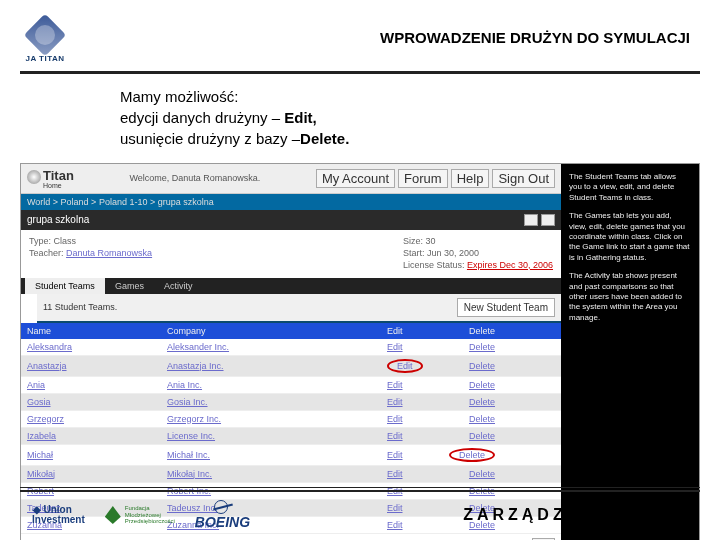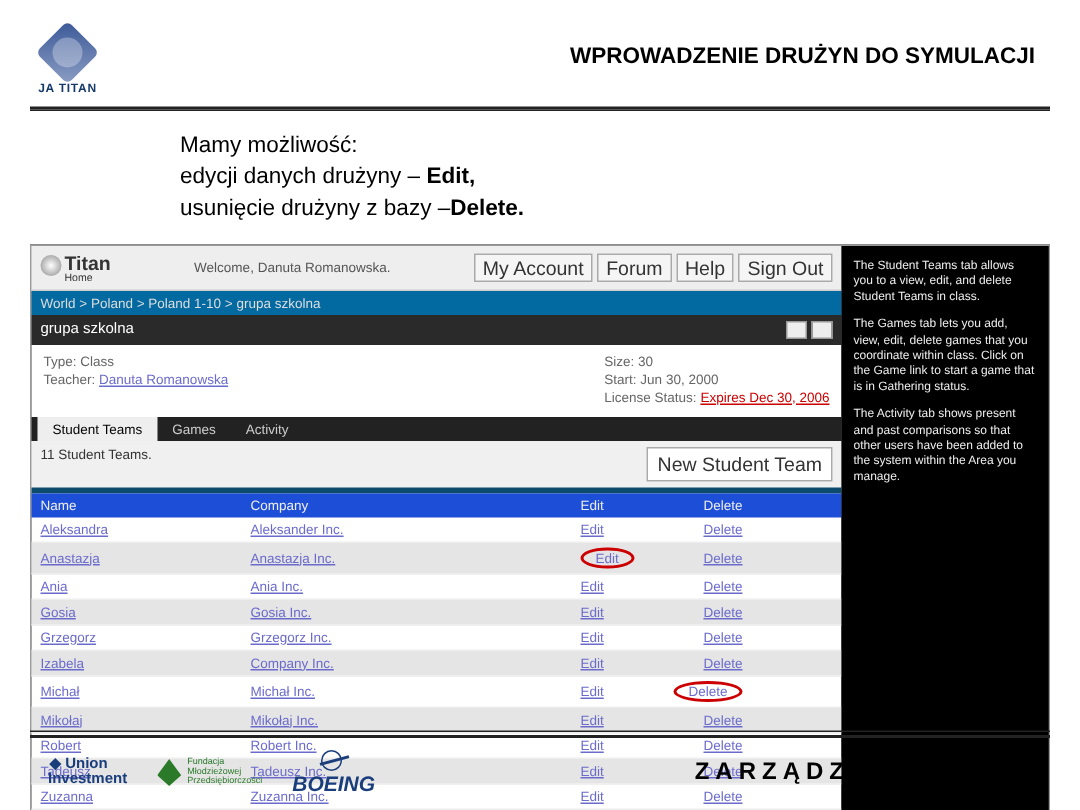--- a/index.html
+++ b/index.html
@@ -35,22 +35,22 @@
 .section-bar .ic { width: 14px; height: 12px; background: #eee; border: 1px solid #999; }
 
 .info-row { display: flex; justify-content: space-between; padding: 6px 8px; font-size: 9px; color: #666; }
 .info-col div { margin-bottom: 2px; }
 .info-col .red { color: #c00; text-decoration: underline; }
 
 .tab-row { background: #222; display: flex; padding: 0 4px; }
 .tab { padding: 3px 10px; font-size: 9px; color: #ccc; cursor: pointer; }
 .tab.active { background: #eee; color: #000; }
 
-.teams-bar { display: flex; justify-content: space-between; align-items: flex-start; padding: 4px 6px; background: #f0f0f0; border-bottom: 4px solid #0c4a6e; font-size: 9px; }
-.new-team-btn { border: 1px solid #aaa; background: #fff; padding: 3px 6px; font-size: 13px; cursor: pointer; }
+.teams-bar { display: flex; justify-content: space-between; align-items: center; padding: 4px 6px; background: #f0f0f0; border-bottom: 2px solid #0c4a6e; font-size: 9px; margin-left: 16px; }
+.new-team-btn { border: 1px solid #aaa; background: #fff; padding: 3px 6px; font-size: 10px; cursor: pointer; }
 
 .t-head { display: flex; background: #1d4ed8; color: #eee; font-size: 9px; }
 .t-head div, .t-row div { padding: 3px 6px; }
 .t-col-name { width: 140px; }
 .t-col-comp { width: 220px; }
 .t-col-edit { width: 60px; text-align: left; }
 .t-col-del { width: 60px; text-align: right; }
 
 .t-row { display: flex; font-size: 9px; color: #6b6bcc; border-bottom: 1px solid #eee; align-items: center; }
 .t-row.alt { background: #e5e5e5; }
@@ -170,21 +170,21 @@
           <div class="t-col-del"><a>Delete</a></div>
         </div>
         <div class="t-row">
           <div class="t-col-name"><a>Grzegorz</a></div>
           <div class="t-col-comp"><a>Grzegorz Inc.</a></div>
           <div class="t-col-edit"><a>Edit</a></div>
           <div class="t-col-del"><a>Delete</a></div>
         </div>
         <div class="t-row alt">
           <div class="t-col-name"><a>Izabela</a></div>
-          <div class="t-col-comp"><a>Company Inc.</a></div>
+          <div class="t-col-comp"><a>License Inc.</a></div>
           <div class="t-col-edit"><a>Edit</a></div>
           <div class="t-col-del"><a>Delete</a></div>
         </div>
         <div class="t-row">
           <div class="t-col-name"><a>Michał</a></div>
           <div class="t-col-comp"><a>Michał Inc.</a></div>
           <div class="t-col-edit"><a>Edit</a></div>
           <div class="t-col-del"><a><span class="oval">Delete</span></a></div>
         </div>
         <div class="t-row alt">

